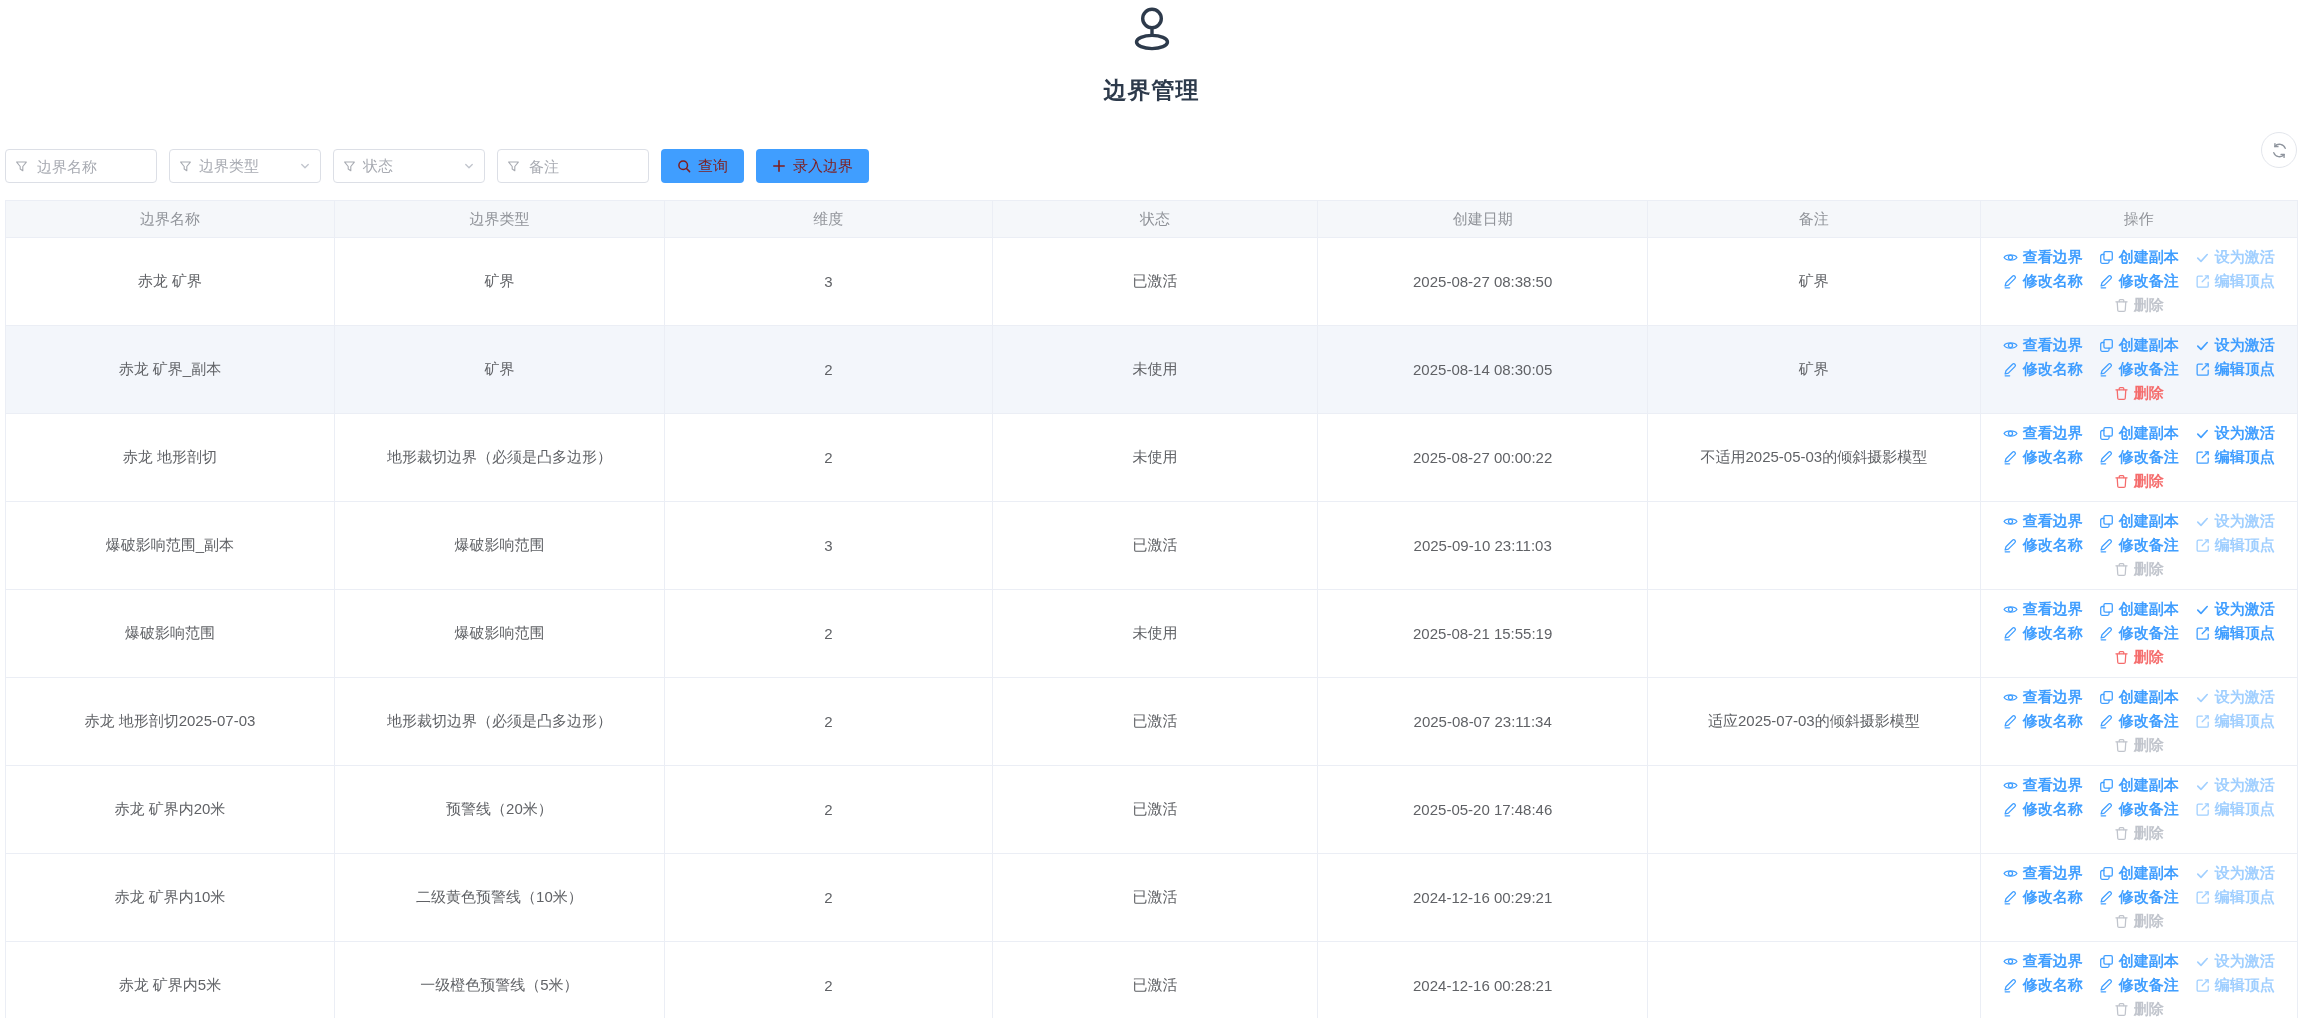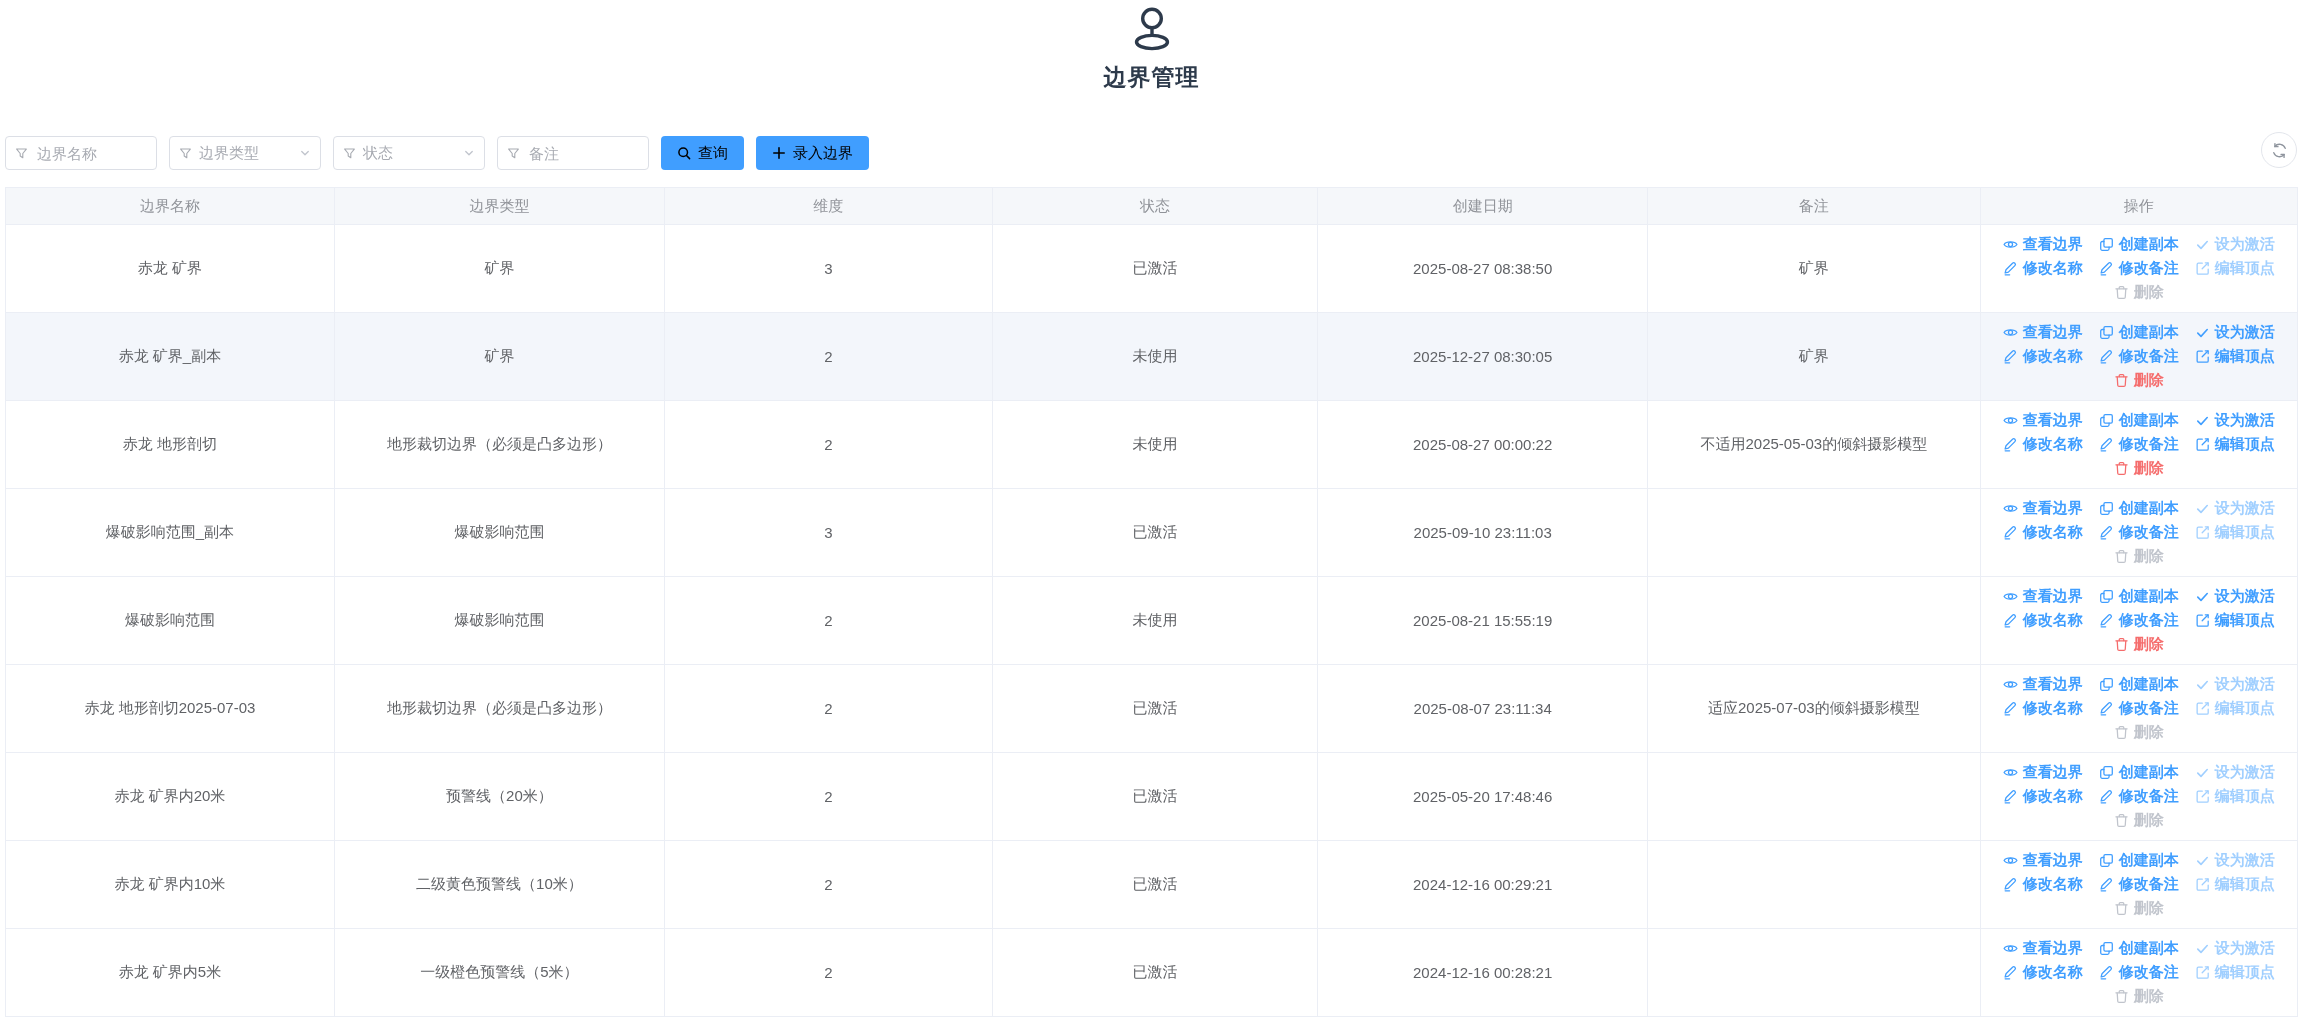--- a/index.html
+++ b/index.html
@@ -6,37 +6,37 @@
   html,body { margin:0; padding:0; }
   body {
     width:2303px; height:1018px; overflow:hidden; position:relative;
     background:#ffffff; color:#606266;
     font-family:"Liberation Sans", sans-serif;
   }
 
   
   .page-header { text-align:center; padding-top:5px; }
   .pin-wrap { display:inline-block; line-height:0; }
-  .page-title { font-size:23px; font-weight:bold; color:#2d3a4b; margin-top:5px; letter-spacing:1px; }
+  .page-title { font-size:23px; font-weight:bold; color:#2d3a4b; margin-top:18px; letter-spacing:1px; }
 
   
   .toolbar { display:flex; align-items:center; gap:12px; margin:43px 0 0 5px; height:34px; }
   .filter {
     position:relative; width:152px; height:34px; background:#fff;
     border:1px solid #dcdfe6; border-radius:4px;
     display:flex; align-items:center; gap:7px; padding:0 9px;
   }
   .fico { color:#a8abb2; line-height:0; flex:0 0 auto; }
   .ftext { border:none; outline:none; width:100%; font-size:15px; color:#606266; background:transparent; font-family:inherit; }
   .ftext::placeholder { color:#a8abb2; }
   .filter .ph { color:#a8abb2; font-size:15px; flex:1 1 auto; text-align:left; }
   .chev { color:#c0c4cc; line-height:0; flex:0 0 auto; }
 
   .btn {
-    height:34px; border:none; border-radius:4px; background:#409EFF; color:#000000;
+    height:34px; border:none; border-radius:4px; background:#409EFF; color:#7f1d1d;
     font-size:15px; font-family:inherit; display:inline-flex; align-items:center; gap:7px;
     padding:0 16px; cursor:pointer; white-space:nowrap;justify-content:center;
   }
   .btn .bico { line-height:0; }
 
   .refresh-btn {
     position:absolute; top:132px; right:6px; width:36px; height:36px;
     border-radius:50%; border:1px solid #e3e6ec; background:#fff; color:#8f959e;
     display:flex; align-items:center; justify-content:center; cursor:pointer; padding:0;
   }
@@ -222,21 +222,21 @@
                 </span>
               </div>
             </div>
           </td>
         </tr>
         <tr class="hl">
           <td>赤龙 矿界_副本</td>
           <td>矿界</td>
           <td>2</td>
           <td>未使用</td>
-          <td>2025-12-27 08:30:05</td>
+          <td>2025-08-14 08:30:05</td>
           <td>矿界</td>
           <td>
             <div class="acts">
               <div class="act-line">
                 <span class="act">
                   <span class="ico"><svg width="15" height="15" viewBox="0 0 14 14" fill="none" stroke="currentColor" stroke-width="1.2" stroke-linecap="round" stroke-linejoin="round">
                       <path d="M1 7c2-3.2 10-3.2 12 0c-2 3.2-10 3.2-12 0Z"></path>
                       <circle cx="7" cy="7" r="1.9"></circle>
                     </svg></span>
                   <span>查看边界</span>

